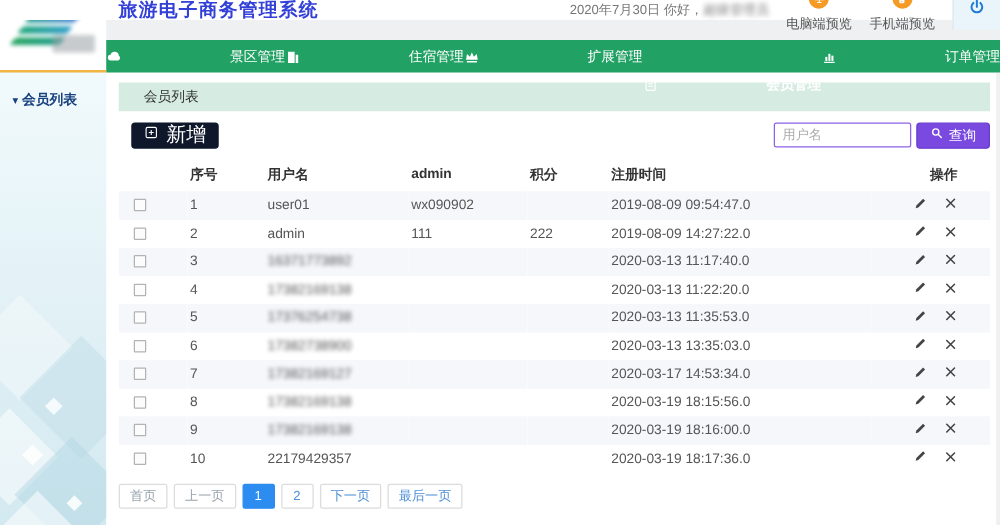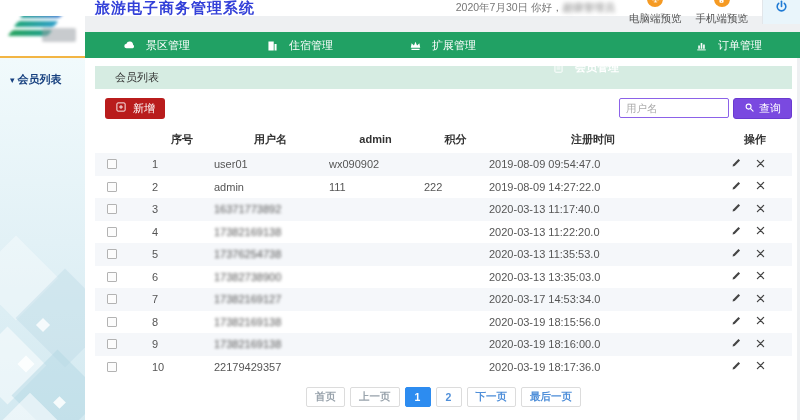--- a/index.html
+++ b/index.html
@@ -31,21 +31,21 @@
   .preview-btn { display:flex; align-items:center; gap:5px; font-size:10.5px;
     color:#555; margin-right:14px; cursor:pointer; white-space:nowrap;flex-direction:column; }
   .orange-circle { width:16px; height:16px; border-radius:50%; background:#f59a23;
     display:flex; align-items:center; justify-content:center; }
   .logout-block { width:38px; height:32px; background:#e9f5fb;
     border-left:1px solid #e2e6ea; display:flex; align-items:center; justify-content:center; cursor:pointer; }
 
   
   .navbar { position:absolute; top:32px; left:85px; width:715px; height:26px;
     background:#21a164; display:flex; z-index:4; }
-  .nav-item { flex:1; display:flex; align-items:center; justify-content:center;
+  .nav-item { flex:1; display:flex; align-items:center; justify-content:space-between;
     gap:10px; color:#fff; font-size:11px; cursor:pointer; }
   .nav-item.active { background:#156f48; font-weight:bold;margin-top:35px; }
   .nav-ico { display:flex; align-items:center; }
 
   
   .sidebar { position:absolute; top:58px; left:0; width:85px; height:410px;
     background:linear-gradient(180deg,#f1fafc 0%,#e2f1f6 45%,#cfe7ef 100%);
     overflow:hidden; }
   .side-item { position:relative; z-index:2; font-size:11px; padding:9px 0 9px 10px;
     cursor:pointer; white-space:nowrap; }
@@ -63,48 +63,48 @@
   .d7 { width:9px;  height:9px;  left:55px;  top:340px; background:rgba(255,255,255,.85); }
   .d8 { width:10px; height:10px; left:38px;  top:262px; background:rgba(255,255,255,.8); }
 
   
   .main { position:absolute; top:58px; left:85px; width:715px; height:362px;
     background:#fff; }
   .card { position:absolute; left:10px; top:8px; width:697px; }
   .breadcrumb-bar { height:23px; background:#d6ece2; display:flex; align-items:center;
     padding-left:20px; font-size:11px; color:#333; }
   .toolbar { display:flex; align-items:center; margin-top:8px; height:22px; }
-  .add-btn { display:flex; align-items:center; gap:6px; background:#b91c1c;
-    color:#fff; font-size:11px; border:none; border-radius:3px;
+  .add-btn { display:flex; align-items:center; gap:6px; background:#0f172a;
+    color:#fff; font-size:16px; border:none; border-radius:3px;
     padding:2px 10px; height:21px; margin-left:10px; cursor:pointer; }
   .search-wrap { margin-left:auto; display:flex; align-items:center; }
   .search-input { width:110px; height:20px; border:1px solid #8c62e8; border-radius:2px;
     font-size:10.5px; padding:0 6px; color:#333; outline:none; }
   .search-input::placeholder { color:#aaa; }
   .search-btn { display:flex; align-items:center; gap:4px; height:21px;
     background:#7a49e0; border:1px solid #6a3ad0; color:#fff; font-size:11px;
     border-radius:3px; padding:0 10px; margin-left:4px; cursor:pointer; }
 
   
   table { width:100%; border-collapse:collapse; margin-top:6px; table-layout:fixed; }
   col.c-cb{width:55px} col.c-no{width:62px} col.c-user{width:115px}
   col.c-open{width:95px} col.c-pts{width:65px} col.c-time{width:210px} col.c-ops{width:95px}
-  thead th { font-size:11px; color:#333; text-align:center; font-weight:bold;
+  thead th { font-size:11px; color:#333; text-align:left; font-weight:bold;
     height:28px; padding-left:2px; }
   tbody td { font-size:11px; color:#555; height:22.5px; padding-left:2px;
     overflow:hidden; white-space:nowrap; }
   tbody tr:nth-child(odd) { background:#f5f7fa; }
   th.ops, td.ops { text-align:right; padding-right:26px; }
   .cb { width:10px; height:10px; border:1px solid #b3b3b3; border-radius:1px;
     background:#fcfcfc; margin-left:10px; cursor:pointer; }
   .op-ico { display:inline-block; margin-left:10px; cursor:pointer; vertical-align:middle; }
   td .blur-val { filter:blur(1.6px); }
 
   
-  .pagination { display:flex; justify-content:center; gap:5px; margin-top:9px;font-weight:bold; }
+  .pagination { display:flex; justify-content:flex-start; gap:5px; margin-top:9px; }
   .pg-btn { min-width:26px; height:20px; display:flex; align-items:center; justify-content:center;
     border:1px solid #dcdcdc; background:#fff; border-radius:2px; font-size:10.5px;
     color:#4f8fd9; padding:0 8px; cursor:pointer; }
   .pg-btn.muted { color:#9aa4ad; }
   .pg-btn.active { background:#2d8cf0; border-color:#2d8cf0; color:#fff; }
   .right-gutter { position:absolute; right:0; top:58px; width:3px; height:362px; background:#eef0f2; }
 </style>
 </head>
 <body>
 

